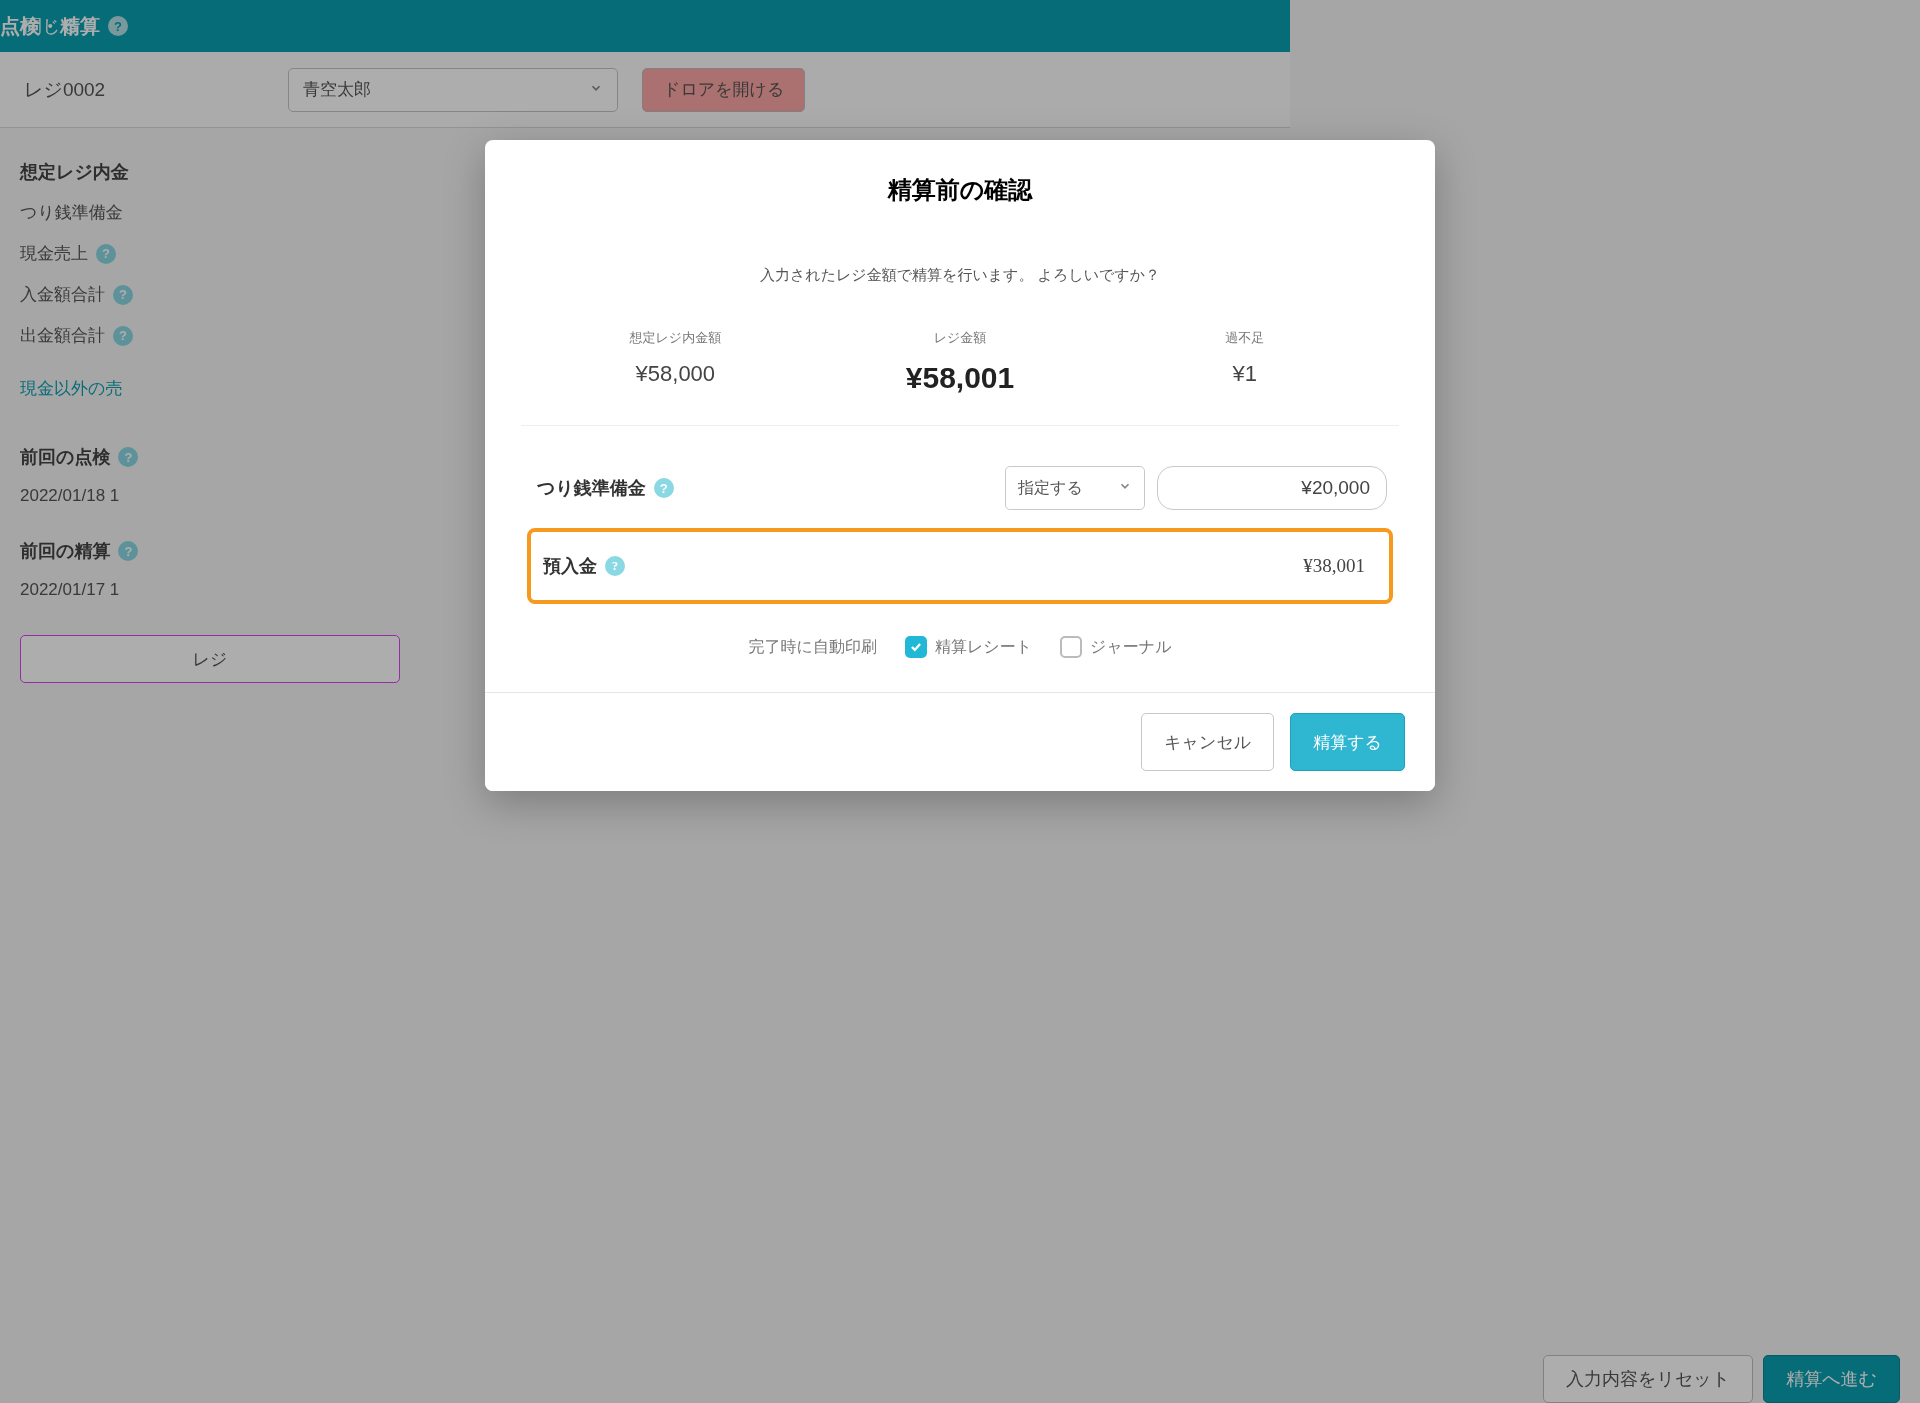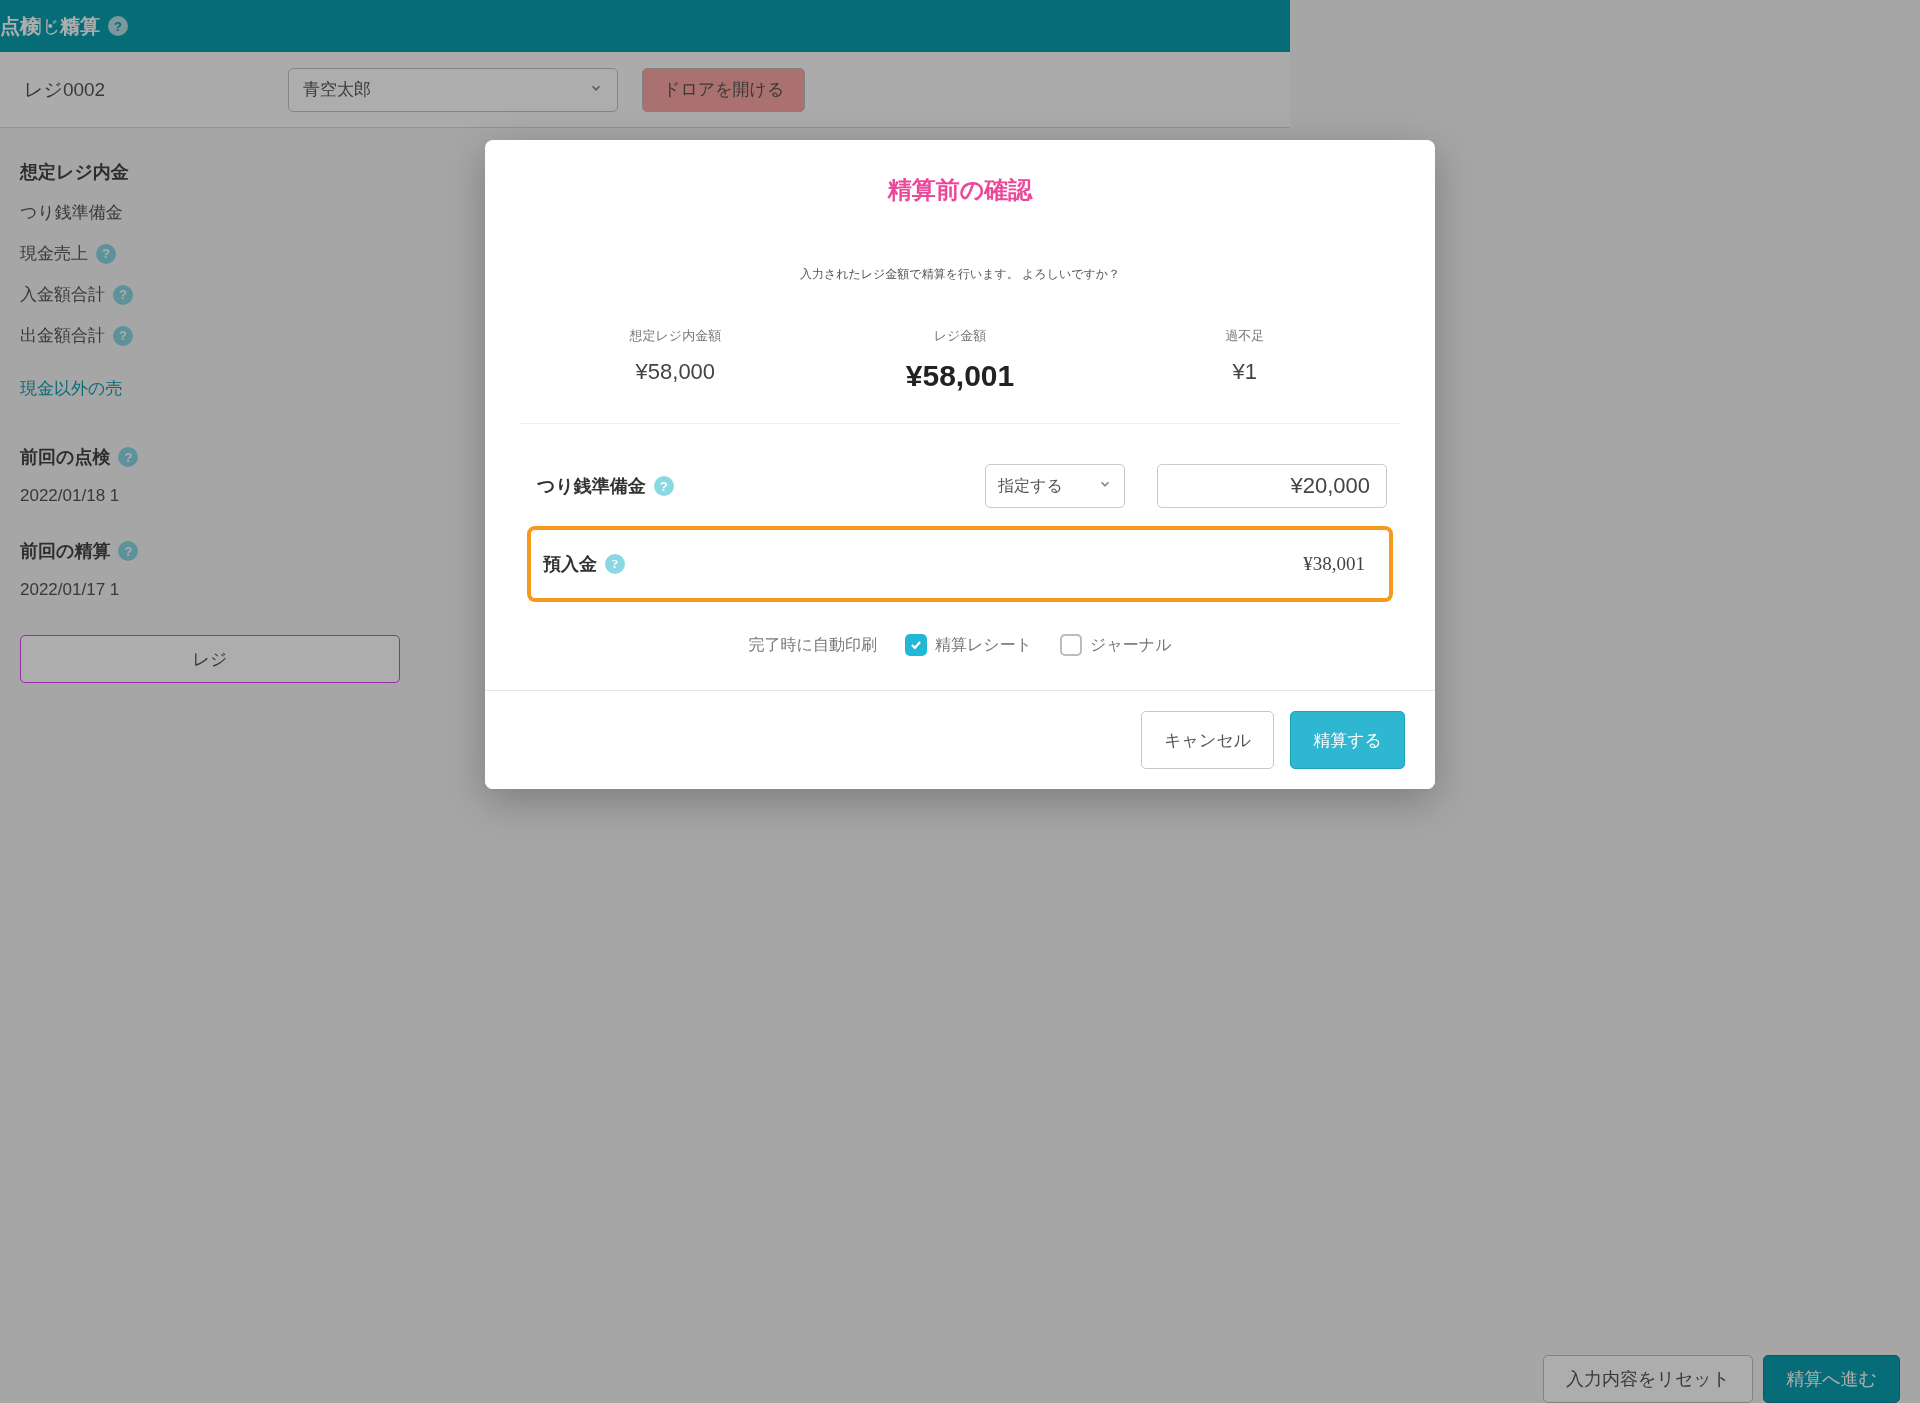--- a/index.html
+++ b/index.html
@@ -86,24 +86,24 @@
   .mask {
     position: absolute; inset: 0; background: rgba(0,0,0,0.32);
     display: flex; align-items: flex-start; justify-content: center;
     padding-top: 140px;
   }
   .modal {
     width: 950px; background: #fff; border-radius: 8px; box-shadow: 0 12px 40px rgba(0,0,0,.25);
     padding: 34px 48px 0; position: relative;
   }
   .modal h2 {
-    text-align: center; font-size: 24px; font-weight: 700; color: #ec4899; margin-bottom: 60px;
+    text-align: center; font-size: 24px; font-weight: 700; color: #000000; margin-bottom: 60px;
   }
   .modal .msg {
-    text-align: center; font-size: 12px; color: #555; margin-bottom: 44px;
+    text-align: center; font-size: 15px; color: #555; margin-bottom: 44px;
   }
   .stat-row {
     display: flex; justify-content: space-around; text-align: center; margin-bottom: 30px;
   }
   .stat-row .col { flex: 1; }
   .stat-row .lbl { font-size: 13px; color: #777; margin-bottom: 14px; }
   .stat-row .val { font-size: 22px; color: #444; }
   .stat-row .val.big { font-size: 30px; font-weight: 700; color: #222; }
   .thin-div { height: 1px; background: #eee; margin: 0 -12px 28px; }
   
@@ -112,23 +112,23 @@
     padding: 12px 0 12px 4px;
   }
   .field-row .label { font-size: 18px; font-weight: 600; color: #333; display:flex; align-items:center; gap:8px;}
   .field-row .controls { display: flex; gap: 12px; align-items: center; }
   .mini-sel {
     height: 44px; width: 140px; border: 1px solid #c9c9c9; border-radius: 5px;
     display: flex; align-items: center; justify-content: space-between; padding: 0 12px;
     font-size: 16px; color: #555; background: #fff;
   }
   .num-in {
-    height: 44px; width: 230px; border: 1px solid #c9c9c9; border-radius: 5px;
+    height: 44px; width: 230px; border: 1px solid #c9c9c9; border-radius: 16px;
     display: flex; align-items: center; justify-content: flex-end; padding: 0 16px;
-    font-size: 22px; color: #444; background: #fff; margin-left: 20px;
+    font-size: 19px; color: #444; background: #fff;
   }
   .field-row .ro-val { font-size: 19px; color: #444; padding-right: 12px;}
   
   .hl-box {
     border: 4px solid #f59a1d; border-radius: 8px; padding: 22px 6px; margin: 6px -6px 28px; font-family: Liberation Serif, serif;
   }
   
   .print-row {
     display: flex; align-items: center; justify-content: center; gap: 28px;
     color: #777; font-size: 16px; padding: 4px 0 34px;

